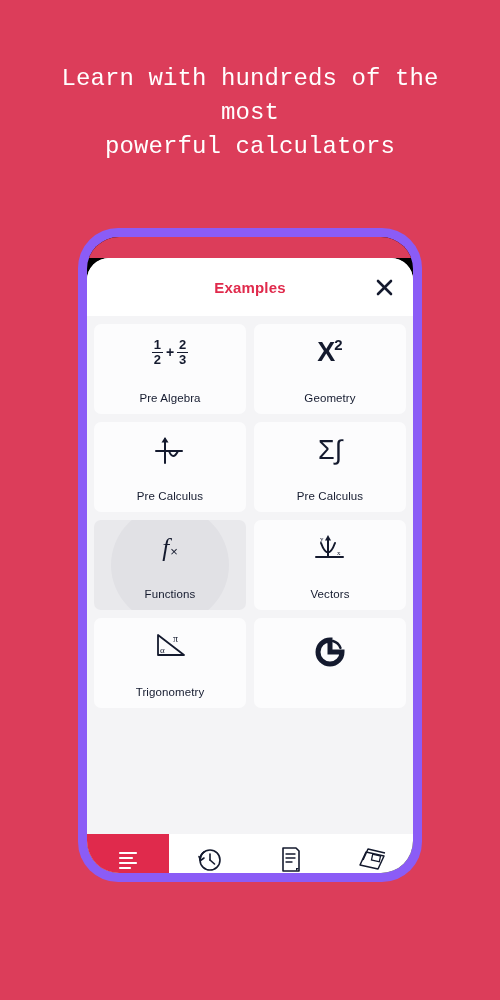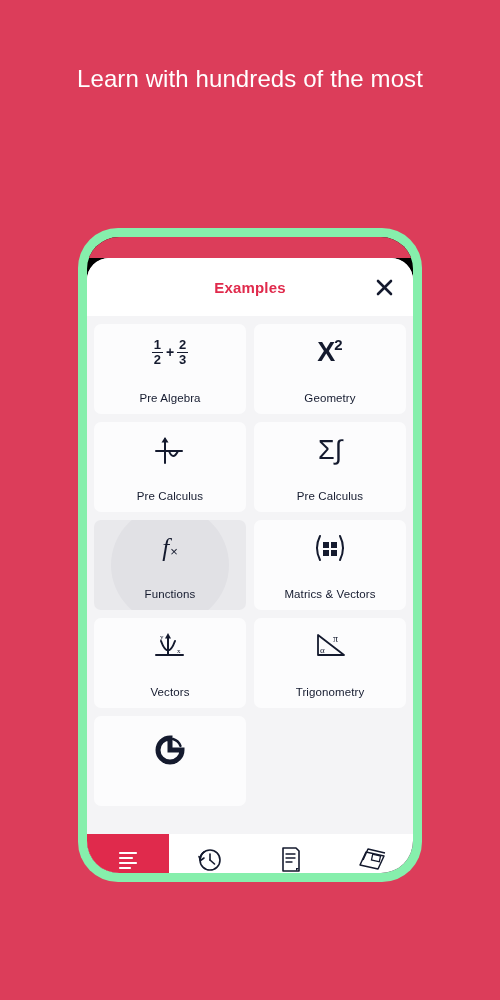--- a/index.html
+++ b/index.html
@@ -17,29 +17,30 @@
   .headline {
     position: absolute;
     top: 62px; left: 0; right: 0;
     text-align: center;
     color: #FFFFFF;
     font-size: 24px;
     line-height: 34px;
     font-weight: 400;
     letter-spacing: 0.1px;
     padding: 0 34px;
+    font-family: Liberation Mono, monospace;
   }
   .headline-line { display: block; }
 
   
   .phone-frame {
     position: absolute;
     left: 78px; top: 228px;
     width: 344px; height: 654px;
-    background: #86efac;
+    background: #8b5cf6;
     border-radius: 40px;
     padding: 9px;
   }
   .phone-inner {
     position: relative;
     width: 100%; height: 100%;
     background: #000000;
     border-radius: 32px;
     overflow: hidden;
   }
@@ -182,20 +183,21 @@
     left: 0; right: 0; top: 651px; bottom: 0;
     background: #000000;
     z-index: 1;
   }
 </style>
 </head>
 <body>
 
 <div class="headline">
   <span class="headline-line">Learn with hundreds of the most</span>
+  <span class="headline-line">powerful calculators</span>
 </div>
 
 <div class="phone-frame">
   <div class="phone-inner">
 
     <div class="status-strip"></div>
     <div class="black-bar"></div>
 
     <div class="screen">
 
@@ -258,33 +260,20 @@
 
           <div class="card pressed">
             <div class="ripple"></div>
             <div class="card-icon">
               <span class="fx">f</span>
               <span style="font-size:13px;margin-left:1px;margin-top:6px;">×</span>
             </div>
             <div class="card-label">Functions</div>
           </div>
 
-          <div class="card">
-            <div class="card-icon">
-              <svg width="42" height="30" viewBox="0 0 42 30" aria-hidden="true">
-                <path d="M11 3 Q5 15 11 27" fill="none" stroke="#141A2E" stroke-width="2" stroke-linecap="round"></path>
-                <path d="M31 3 Q37 15 31 27" fill="none" stroke="#141A2E" stroke-width="2" stroke-linecap="round"></path>
-                <rect x="14" y="9" width="6" height="6" fill="#141A2E"></rect>
-                <rect x="22" y="9" width="6" height="6" fill="#141A2E"></rect>
-                <rect x="14" y="17" width="6" height="6" fill="#141A2E"></rect>
-                <rect x="22" y="17" width="6" height="6" fill="#141A2E"></rect>
-              </svg>
-            </div>
-            <div class="card-label">Matrics &amp; Vectors</div>
-          </div>
 
           <div class="card">
             <div class="card-icon">
               <svg width="38" height="32" viewBox="0 0 38 32" aria-hidden="true">
                 <text x="9" y="9" font-size="7" font-family="Liberation Serif, serif" fill="#141A2E">y</text>
                 <line x1="17" y1="6" x2="17" y2="25" stroke="#141A2E" stroke-width="2"></line>
                 <path d="M17 3 L14 8.5 L20 8.5 Z" fill="#141A2E"></path>
                 <line x1="5" y1="25" x2="32" y2="25" stroke="#141A2E" stroke-width="2" stroke-linecap="round"></line>
                 <path d="M10 11 Q17 30 24 11" fill="none" stroke="#141A2E" stroke-width="2" stroke-linecap="round"></path>
                 <text x="26" y="23" font-size="7" font-family="Liberation Serif, serif" fill="#141A2E">x</text>

